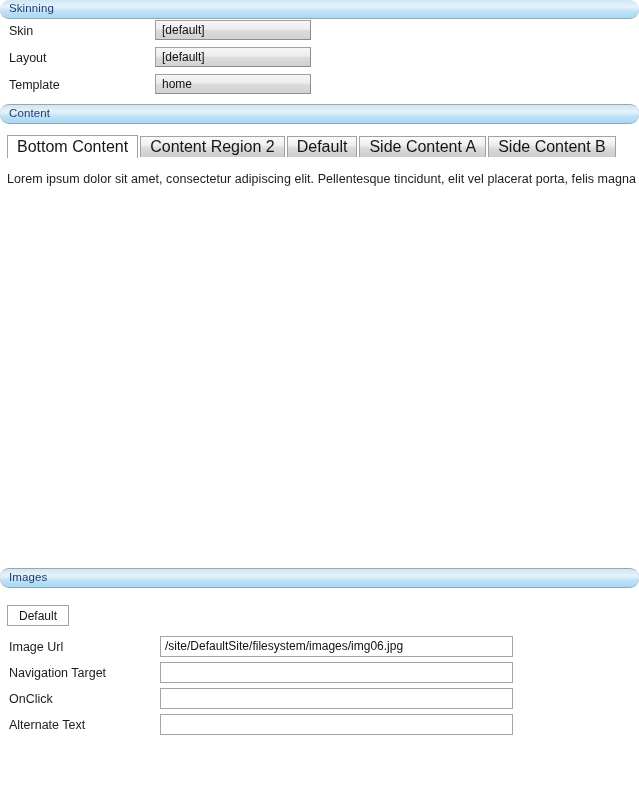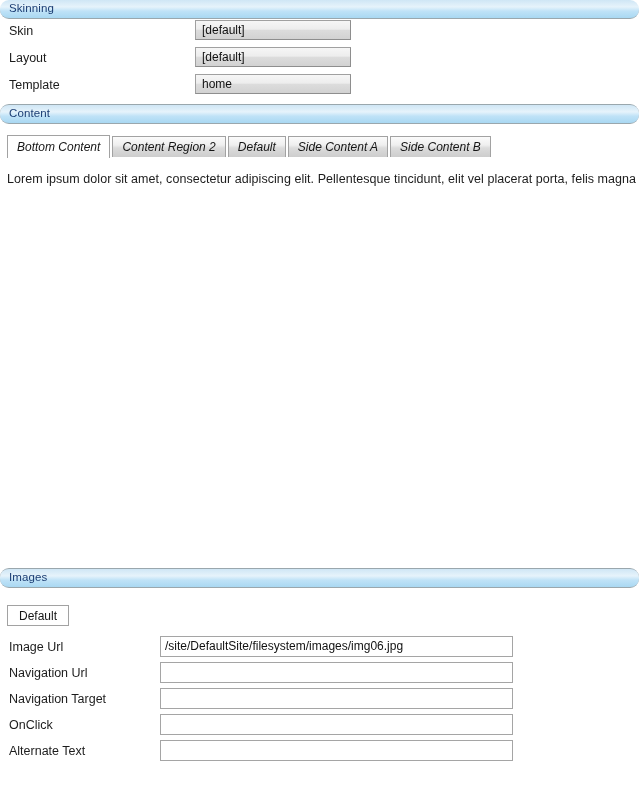--- a/index.html
+++ b/index.html
@@ -64,21 +64,20 @@
     border: 1px solid #a0a0a0;
     border-right-color: #8e8e8e;
     border-bottom-color: #8e8e8e;
     box-sizing: border-box;
     font-size: 12px;
     color: #111;
     line-height: 19px;
     padding-left: 6px;
     white-space: nowrap;
     overflow: hidden;
-    margin-left: 40px;
   }
 
   
   #skinning-body { padding-bottom: 4px; }
   #skinning-body .field-row { height: 27px; }
 
   
   #content-body { position: relative; }
 
   .tabstrip {
@@ -87,31 +86,30 @@
     margin-top: 11px;
     padding-left: 7px;
     box-sizing: border-box;
   }
   .tab {
     display: inline-block;
     height: 21px;
     line-height: 20px;
     padding: 0 9px;
     margin-right: 2px;
-    font-size: 12px;
+    font-size: 16px;
     color: #151515;
     border: 1px solid #a2a2a2;
     border-bottom: none;
     background: linear-gradient(to bottom, #fbfbfb 0%, #efefef 40%, #dbdbdb 55%, #cdcdcd 100%);
     box-sizing: border-box;
     vertical-align: top;
     white-space: nowrap;
     position: relative;
     top: 1px;
-    font-style: italic;
   }
   .tab.active {
     background: #ffffff;
     border-color: #a2a2a2;
     top: 0;
     height: 23px;
     line-height: 22px;
     z-index: 3;
   }
 
@@ -222,24 +220,20 @@
     <div class="tab-plain">Default</div>
   </div>
 
   <div id="images-fields">
 
     <div class="field-row">
       <span class="field-label">Image Url</span>
       <div class="text-input">/site/DefaultSite/filesystem/images/img06.jpg</div>
     </div>
 
-    <div class="field-row">
-      <span class="field-label">Navigation Url</span>
-      <div class="text-input"></div>
-    </div>
 
     <div class="field-row">
       <span class="field-label">Navigation Target</span>
       <div class="text-input"></div>
     </div>
 
     <div class="field-row">
       <span class="field-label">OnClick</span>
       <div class="text-input"></div>
     </div>

